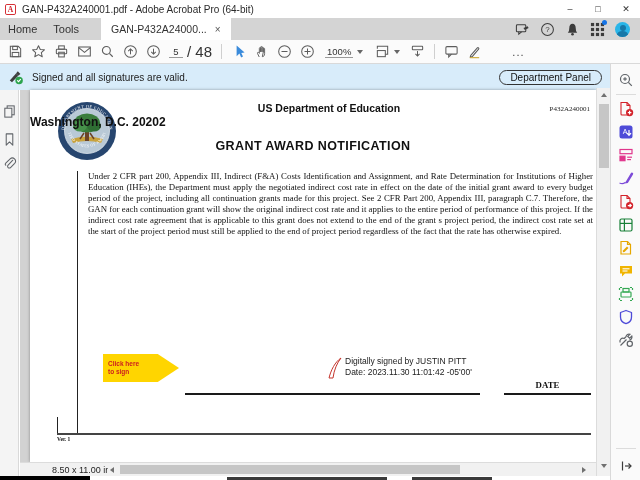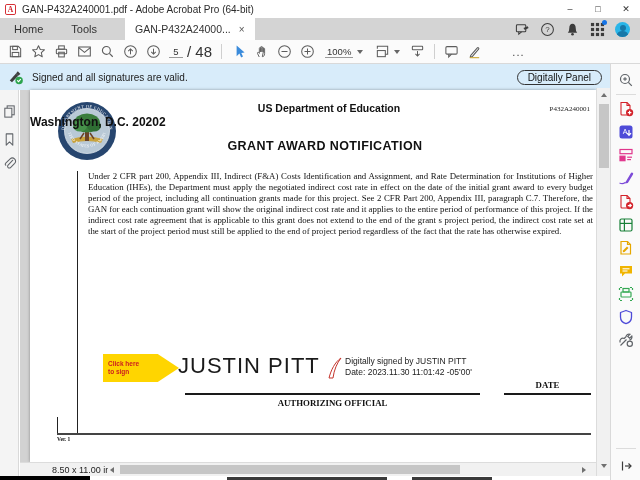--- a/index.html
+++ b/index.html
@@ -9,21 +9,21 @@
 
   
   .titlebar { position:absolute; left:0; top:0; width:640px; height:18px; background:#ffffff; display:flex; align-items:center; }
   .titlebar .appicon { width:11px; height:11px; margin:0 6px 0 5px; }
   .titlebar .title { font-size:10px; color:#2b2b2b; flex:1; white-space:nowrap; }
   .winbtns { display:flex; height:18px; }
   .winbtn { width:28px; height:18px; display:flex; align-items:center; justify-content:center; font-size:9px; color:#333; }
 
   
   .tabbar { position:absolute; left:0; top:18px; width:640px; height:22px; background:#d4d4d4; display:flex; align-items:stretch; }
-  .tab { padding:0 14px; display:flex; align-items:center; font-size:11px; color:#333; }
+  .tab { padding:0 8px; display:flex; align-items:center; font-size:11px; color:#333; }
   .tab.doc { background:#fff; margin-left:14px; gap:8px; padding:0 10px; min-width:118px; }
   .tab.doc .doclabel { font-size:10.5px; color:#333; }
   .tab.doc .closex { font-size:10px; color:#555; }
   .tabicons { margin-left:auto; display:flex; align-items:center; gap:10px; padding-right:10px; }
   .tabicons .ticon { width:15px; height:15px; position:relative; }
   .avatar { width:15px; height:15px; border-radius:50%; background:#29b5e8; position:relative; overflow:hidden; }
   .avatar:before { content:""; position:absolute; left:4.5px; top:3px; width:6px; height:6px; border-radius:50%; background:#1778a8; }
   .avatar:after { content:""; position:absolute; left:2px; top:9.5px; width:11px; height:7px; border-radius:50%; background:#1778a8; }
   .griddot { position:absolute; right:-2px; top:-2px; width:5px; height:5px; border-radius:50%; background:#1473e6; }
 
@@ -48,21 +48,21 @@
   .leftrail { position:absolute; left:0; top:90px; width:19px; height:386px; background:#f4f4f4; border-right:1px solid #d9d9d9; }
   .railicon { position:absolute; left:2px; width:15px; height:15px; }
   .canvas { position:absolute; left:20px; top:90px; width:576px; height:372px; background:#d2d2d2; }
   .page { position:absolute; left:10px; top:0px; width:566px; height:372px; background:#ffffff; box-shadow:0 0 3px rgba(0,0,0,.35); }
 
   
   .seal { position:absolute; left:27px; top:11px; width:60px; height:60px; }
   .docnum { position:absolute; right:6px; top:15px; font-family:"Liberation Serif",serif; font-size:7px; color:#222; }
   .hdr1 { position:absolute; left:16px; top:12px; width:100%; text-align:center; font-weight:bold; font-size:10.5px; color:#111; }
   .hdr2 { position:absolute; left:0; top:25px; width:100%; text-align:left; font-weight:bold; font-size:12px; color:#111; }
-  .doctitle { position:absolute; left:0; top:49px; width:100%; text-align:center; font-weight:bold; font-size:12.5px; letter-spacing:.4px; color:#111;margin-left:12px; }
+  .doctitle { position:absolute; left:0; top:49px; width:100%; text-align:center; font-weight:bold; font-size:12.5px; letter-spacing:.4px; color:#111; }
   .bodytext { position:absolute; left:58px; top:81px; width:505px; font-family:"Liberation Serif",serif; font-size:8.8px; line-height:10.9px; color:#111; text-align:justify; }
   .vrule-main { position:absolute; left:47px; top:81px; width:1px; height:263px; background:#222; }
   .vrule-short { position:absolute; left:27px; top:327px; width:1px; height:17px; background:#222; }
   .botrule { position:absolute; left:27px; top:343px; width:534px; height:2px; background:#444; }
   .version { position:absolute; left:27px; top:346px; font-family:"Liberation Serif",serif; font-weight:bold; font-size:5.5px; color:#111; }
 
   .signarrow { position:absolute; left:73px; top:264px; width:76px; height:28px; background:#ffd500; clip-path:polygon(0 0,72% 0,100% 50%,72% 100%,0 100%); display:flex; flex-direction:column; justify-content:center; padding-left:5px; }
   .signarrow span { font-size:6.5px; font-weight:bold; color:#cc1f1f; line-height:8px; }
   .signername { position:absolute; left:148px; top:263px; font-size:22px; color:#1a1a1a; letter-spacing:1px; white-space:nowrap; }
   .sigflourish { position:absolute; left:297px; top:266px; width:16px; height:24px; }
@@ -276,21 +276,21 @@
   <div class="sigbar">
     <span>
       <svg viewBox="0 0 18 18" width="16" height="16">
           <path d="M2,13 L9,5 L11.5,7.5 L4.5,15 Z" fill="#3d3d3d"></path>
           <path d="M9,5 L11,2.5 L14,5.5 L11.5,7.5 Z" fill="#3d3d3d"></path>
           <circle cx="12.5" cy="13" r="4.2" fill="#2da44e"></circle>
           <path d="M10.6,13 l1.3,1.3 2.2,-2.6" fill="none" stroke="#fff" stroke-width="1.2" stroke-linecap="round"></path>
         </svg>
     </span>
     <span class="sigmsg">Signed and all signatures are valid.</span>
-    <button class="sigpanel-btn">Digitally Panel</button>
+    <button class="sigpanel-btn">Department Panel</button>
   </div>
 
   <div class="leftrail">
     <span class="railicon" style="top:14px">
       <svg viewBox="0 0 16 16" width="15" height="15" fill="none" stroke="#5f6368" stroke-width="1.1">
           <rect x="5.5" y="2" width="7.5" height="9.5"></rect>
           <rect x="3" y="4.5" width="7.5" height="9.5" fill="#f4f4f4"></rect>
         </svg>
     </span>
     <span class="railicon" style="top:42px">
@@ -335,33 +335,31 @@
 
       <div class="vrule-main"></div>
       <div class="vrule-short"></div>
       <div class="botrule"></div>
       <div class="version">Ver. 1</div>
 
       <div class="signarrow">
         <span>Click here</span>
         <span>to sign</span>
       </div>
-      <div class="signername">JUSTIN PITT</div>
       <span class="sigflourish">
         <svg viewBox="0 0 16 24" width="16" height="24" fill="none" stroke="#c5352d" stroke-width="1">
             <path d="M2,22 C4,14 8,6 14,2 C10,7 7,14 6,22 M6,22 L2,22"></path>
           </svg>
       </span>
       <div class="sigdetails">
         <div>Digitally signed by JUSTIN PITT</div>
         <div>Date: 2023.11.30 11:01:42 -05'00'</div>
       </div>
       <div class="sigline"></div>
       <div class="dateline"></div>
-      <div class="authlabel">AUTHORIZING OFFICIAL</div>
       <div class="datelabel">DATE</div>
     </div>
   </div>
 
   <div class="vscroll">
     <span class="arr up"></span>
     <div class="vthumb"></div>
     <span class="arr down"></span>
   </div>
 

